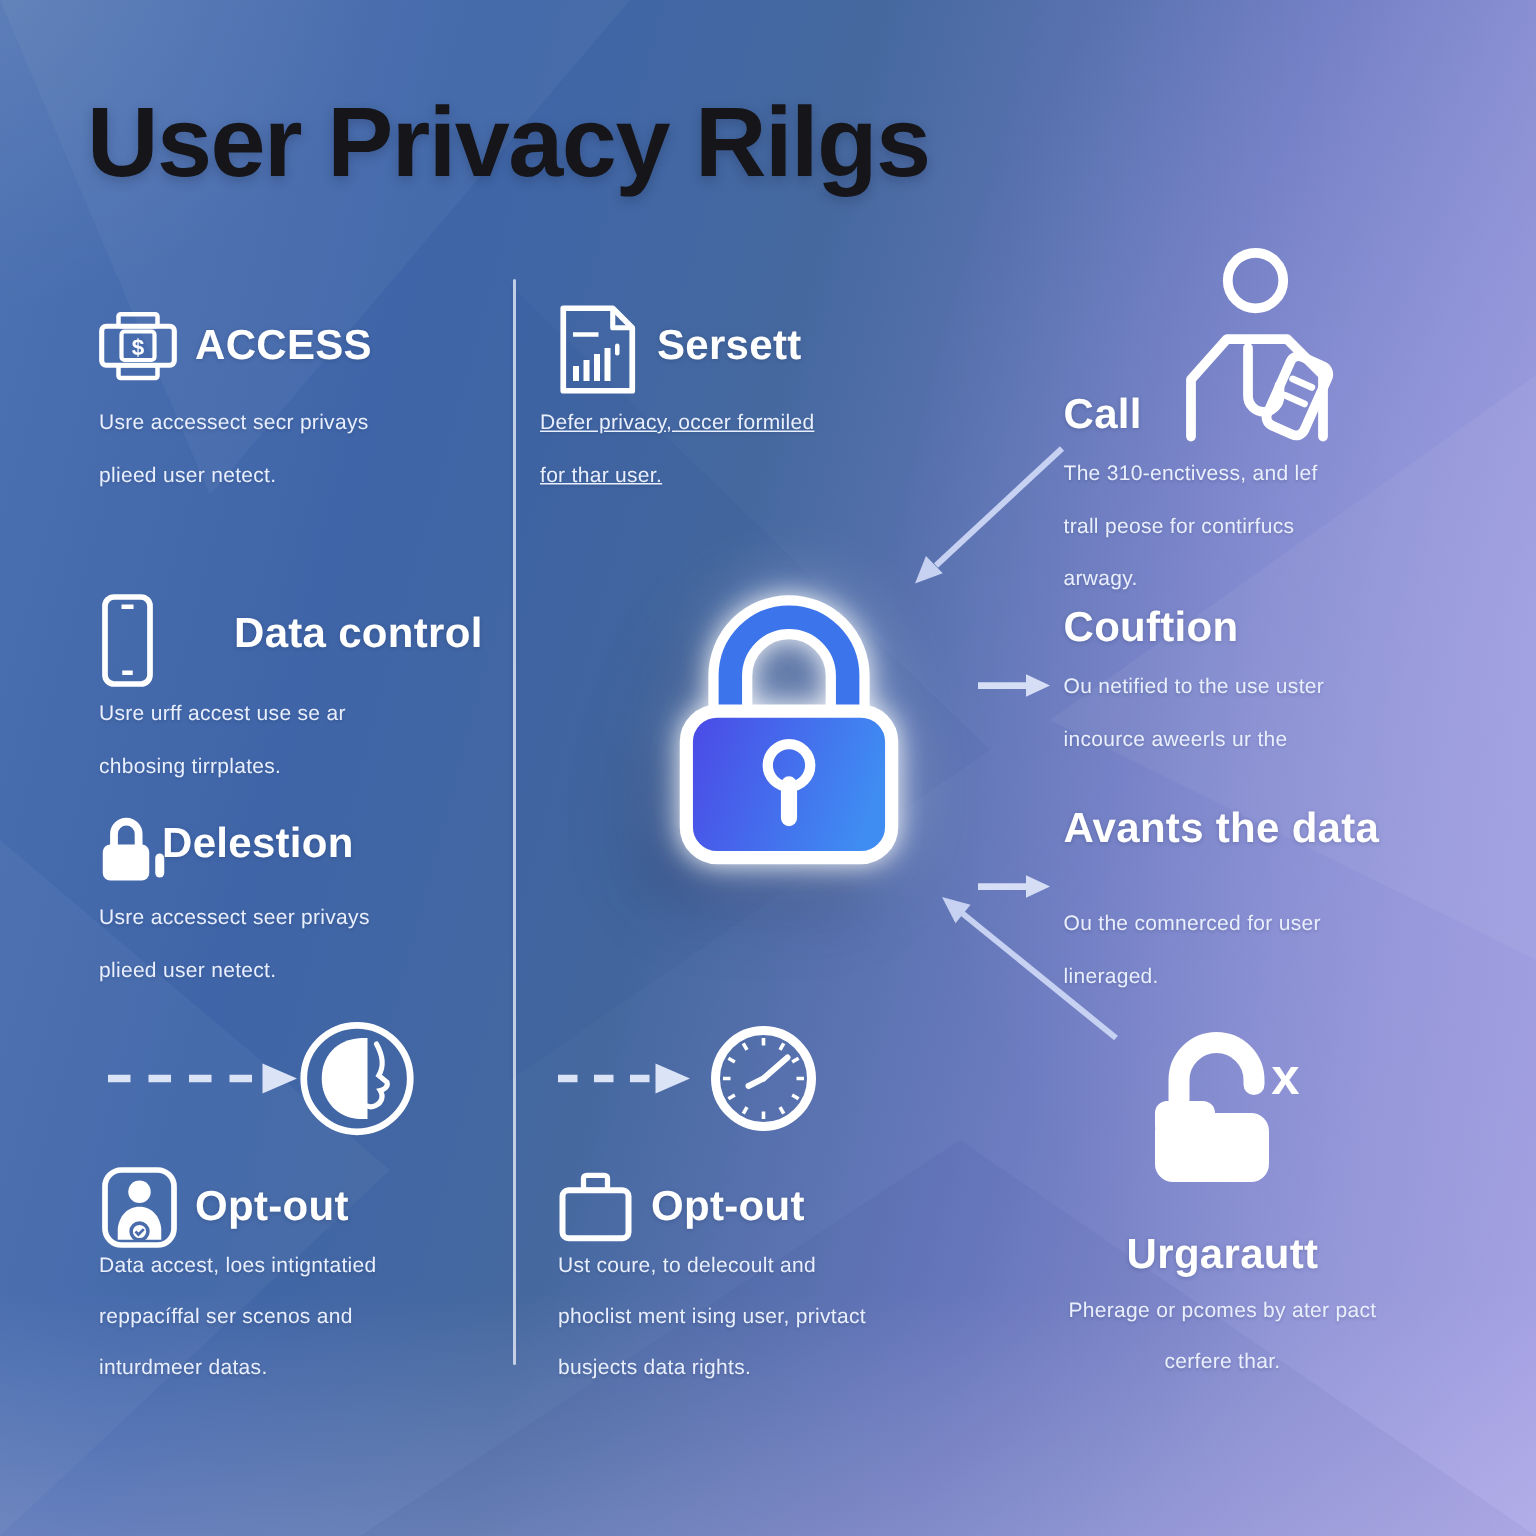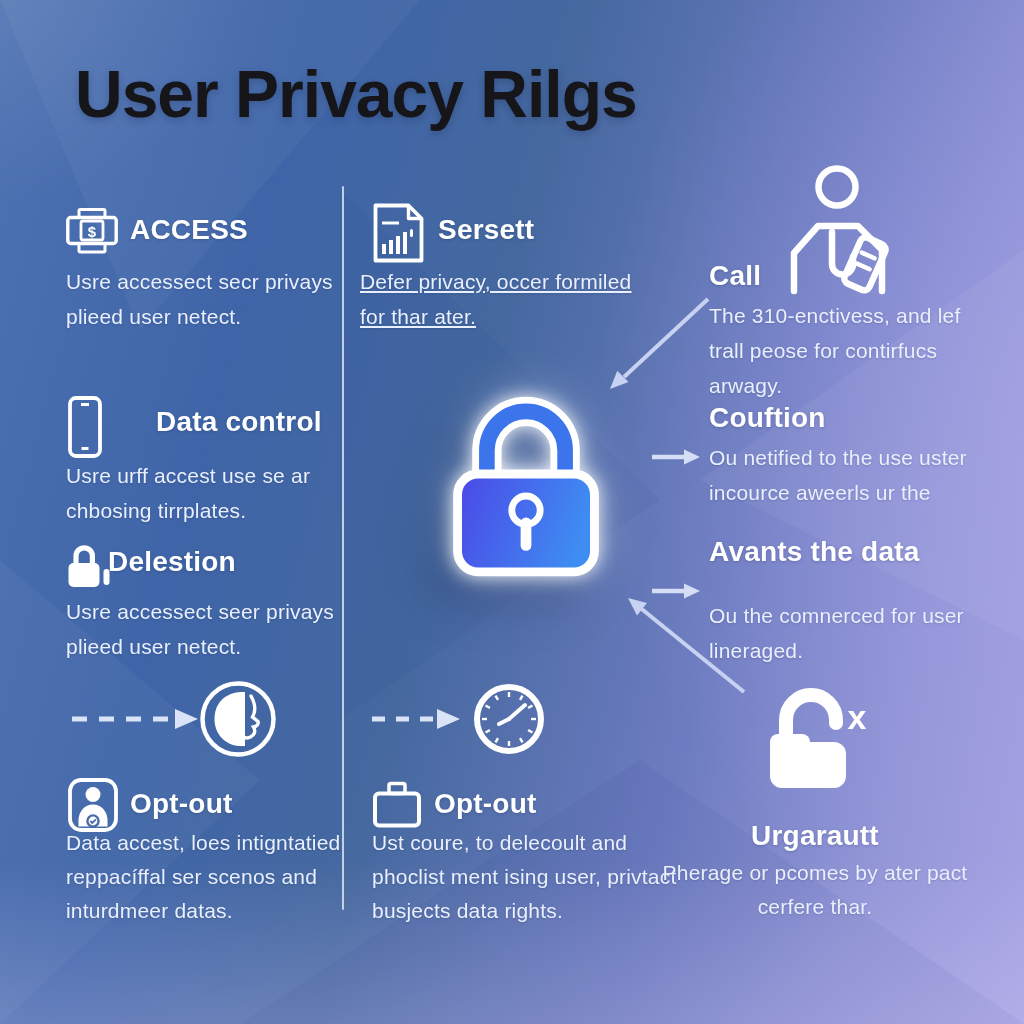--- a/index.html
+++ b/index.html
@@ -18,28 +18,27 @@
       linear-gradient(105deg, #4e72b2 0%, #3f65a8 25%, #45689f 45%, #6d7cc0 68%, #9195d6 85%, #a8a4e4 100%);
   }
   .abs{position:absolute;}
   #facets{position:absolute;left:0;top:0;z-index:0;pointer-events:none;}
   .layer{position:absolute;left:0;top:0;z-index:1;width:100%;height:100%;}
   .title{
     position:absolute;left:58px;top:56px;
     font-size:66px;font-weight:800;letter-spacing:-1px;
     color:#15151a;text-shadow:0 3px 7px rgba(20,30,60,0.25);
     white-space:nowrap;
-    margin-left:17px;
   }
   .section-heading{
     position:absolute;color:#ffffff;font-weight:700;font-size:28px;
     letter-spacing:0.2px;white-space:nowrap;text-shadow:0 1px 3px rgba(25,40,85,0.25);
   }
   .body-text{
-    position:absolute;font-size:21px;line-height:35px;color:#e9effc;
+    position:absolute;font-size:14px;line-height:35px;color:#e9effc;
     letter-spacing:0.2px;text-shadow:0 1px 2px rgba(25,40,85,0.2);
   }
   .center{text-align:center;}
   .divider{
     position:absolute;width:2px;background:rgba(238,242,252,0.75);
     border-radius:1px;
   }
   svg{display:block;}
   .glow-lock{
     filter:
@@ -138,21 +137,21 @@
       </g>
       <rect x="10" y="42" width="4" height="10" fill="#ffffff"></rect>
       <rect x="17" y="38" width="4" height="14" fill="#ffffff"></rect>
       <rect x="24" y="34" width="4" height="18" fill="#ffffff"></rect>
       <rect x="31" y="30" width="4" height="22" fill="#ffffff"></rect>
       <rect x="38" y="27" width="3" height="8" rx="1.5" fill="#ffffff"></rect>
     </svg>
     <div class="section-heading" style="left:438px;top:214px;">Sersett</div>
     <div class="body-text" style="left:360px;top:264px;width:320px;text-decoration:underline;">
       <div>Defer privacy, occer formiled</div>
-      <div>for thar ater.</div>
+      <div>for thar user.</div>
     </div>
 
     <svg class="abs glow-lock" style="left:438px;top:368px;" width="176" height="214" viewBox="0 0 180 218">
       <defs>
         <linearGradient id="lockGrad" x1="0" y1="0" x2="1" y2="0.25">
           <stop offset="0" stop-color="#4b48e6"></stop>
           <stop offset="1" stop-color="#3f8cf2"></stop>
         </linearGradient>
       </defs>
       <path d="M50 110 V84 a40 40 0 0 1 80 0 v26" fill="none" stroke="#ffffff" stroke-width="30" stroke-linecap="round"></path>

